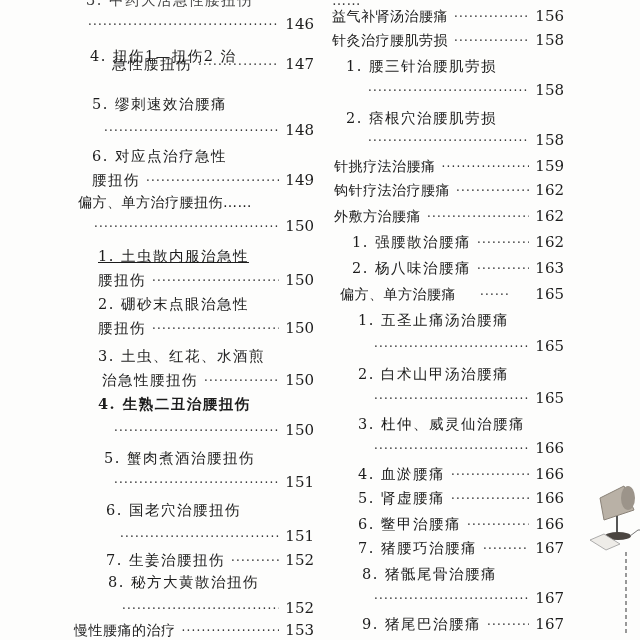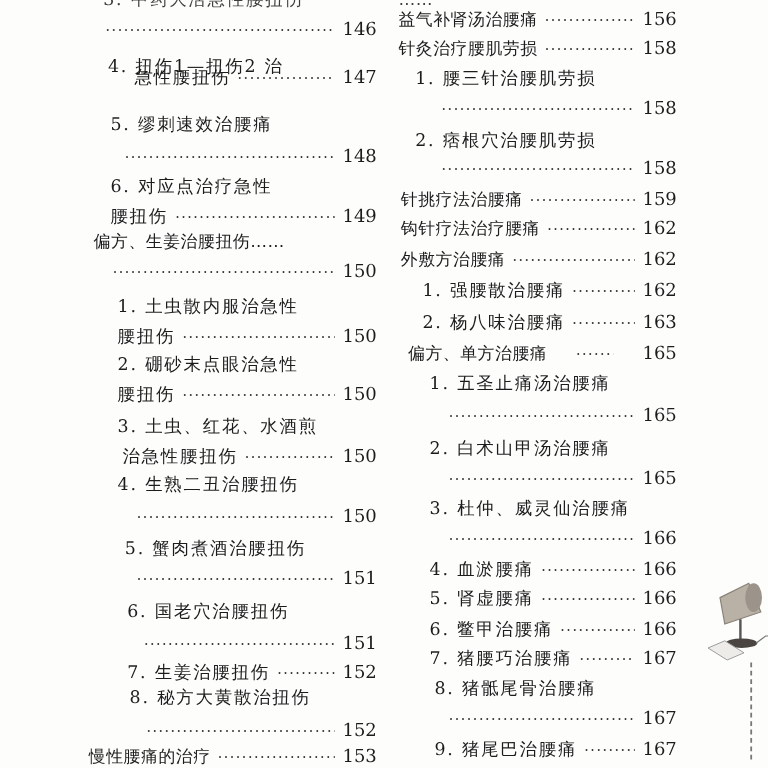--- a/index.html
+++ b/index.html
@@ -61,28 +61,28 @@
       </div>
       <div class="line" style="top: 144px; left: 14px; right: 0px;">
         <span class="txt">6. 对应点治疗急性</span>
       </div>
       <div class="line" style="top: 168px; left: 14px; right: 0px;">
         <span class="txt">腰扭伤</span>
         <span class="dots">····························································</span>
         <span class="pg">149</span>
       </div>
       <div class="line h" style="top: 190px; left: 0px; right: 0px;">
-        <span class="txt">偏方、生姜治腰扭伤……</span>
+        <span class="txt">偏方、单方治疗腰扭伤……</span>
       </div>
       <div class="line" style="top: 214px; left: 10px; right: 0px;">
         <span class="txt"></span>
         <span class="dots">····························································</span>
         <span class="pg">150</span>
       </div>
-      <div class="line" style="top: 244px; left: 20px; right: 0px;">
+      <div class="line" style="top: 244px; left: 20px; right: 0px; text-decoration: underline;">
         <span class="txt">1. 土虫散内服治急性</span>
       </div>
       <div class="line" style="top: 268px; left: 20px; right: 0px;">
         <span class="txt">腰扭伤</span>
         <span class="dots">····························································</span>
         <span class="pg">150</span>
       </div>
       <div class="line" style="top: 292px; left: 20px; right: 0px;">
         <span class="txt">2. 硼砂末点眼治急性</span>
       </div>
@@ -92,21 +92,21 @@
         <span class="pg">150</span>
       </div>
       <div class="line" style="top: 344px; left: 20px; right: 0px;">
         <span class="txt">3. 土虫、红花、水酒煎</span>
       </div>
       <div class="line" style="top: 368px; left: 24px; right: 0px;">
         <span class="txt">治急性腰扭伤</span>
         <span class="dots">····························································</span>
         <span class="pg">150</span>
       </div>
-      <div class="line" style="top: 392px; left: 20px; right: 0px;">
+      <div class="line" style="top: 392px; left: 20px; right: 0px; font-weight: bold;">
         <span class="txt">4. 生熟二丑治腰扭伤</span>
       </div>
       <div class="line" style="top: 418px; left: 30px; right: 0px;">
         <span class="txt"></span>
         <span class="dots">····························································</span>
         <span class="pg">150</span>
       </div>
       <div class="line" style="top: 446px; left: 26px; right: 0px;">
         <span class="txt">5. 蟹肉煮酒治腰扭伤</span>
       </div>

